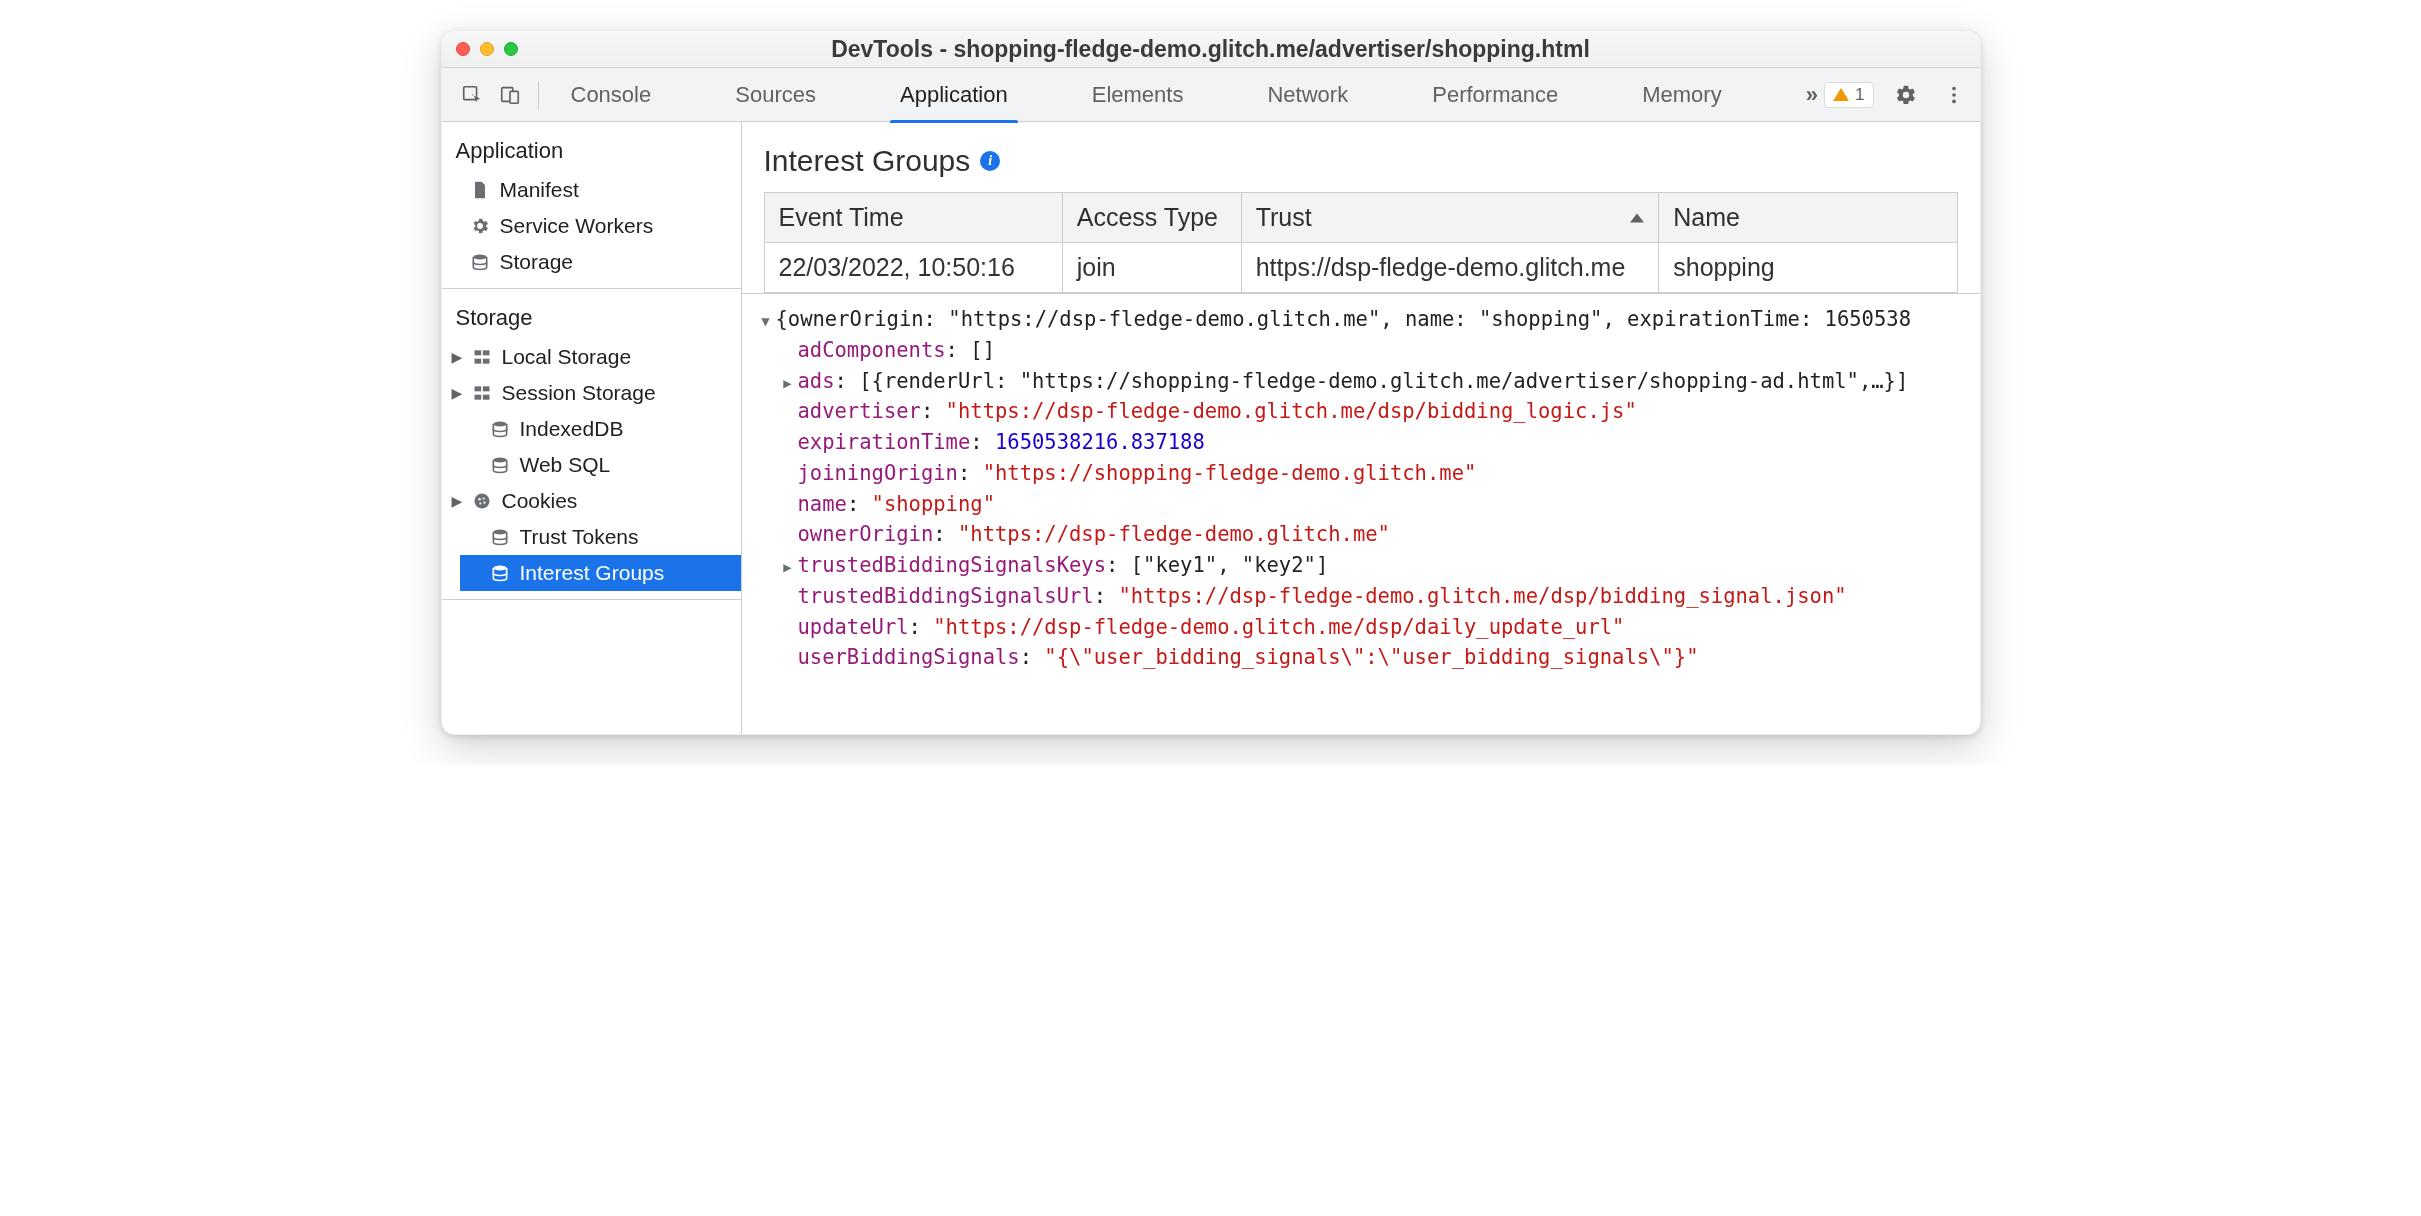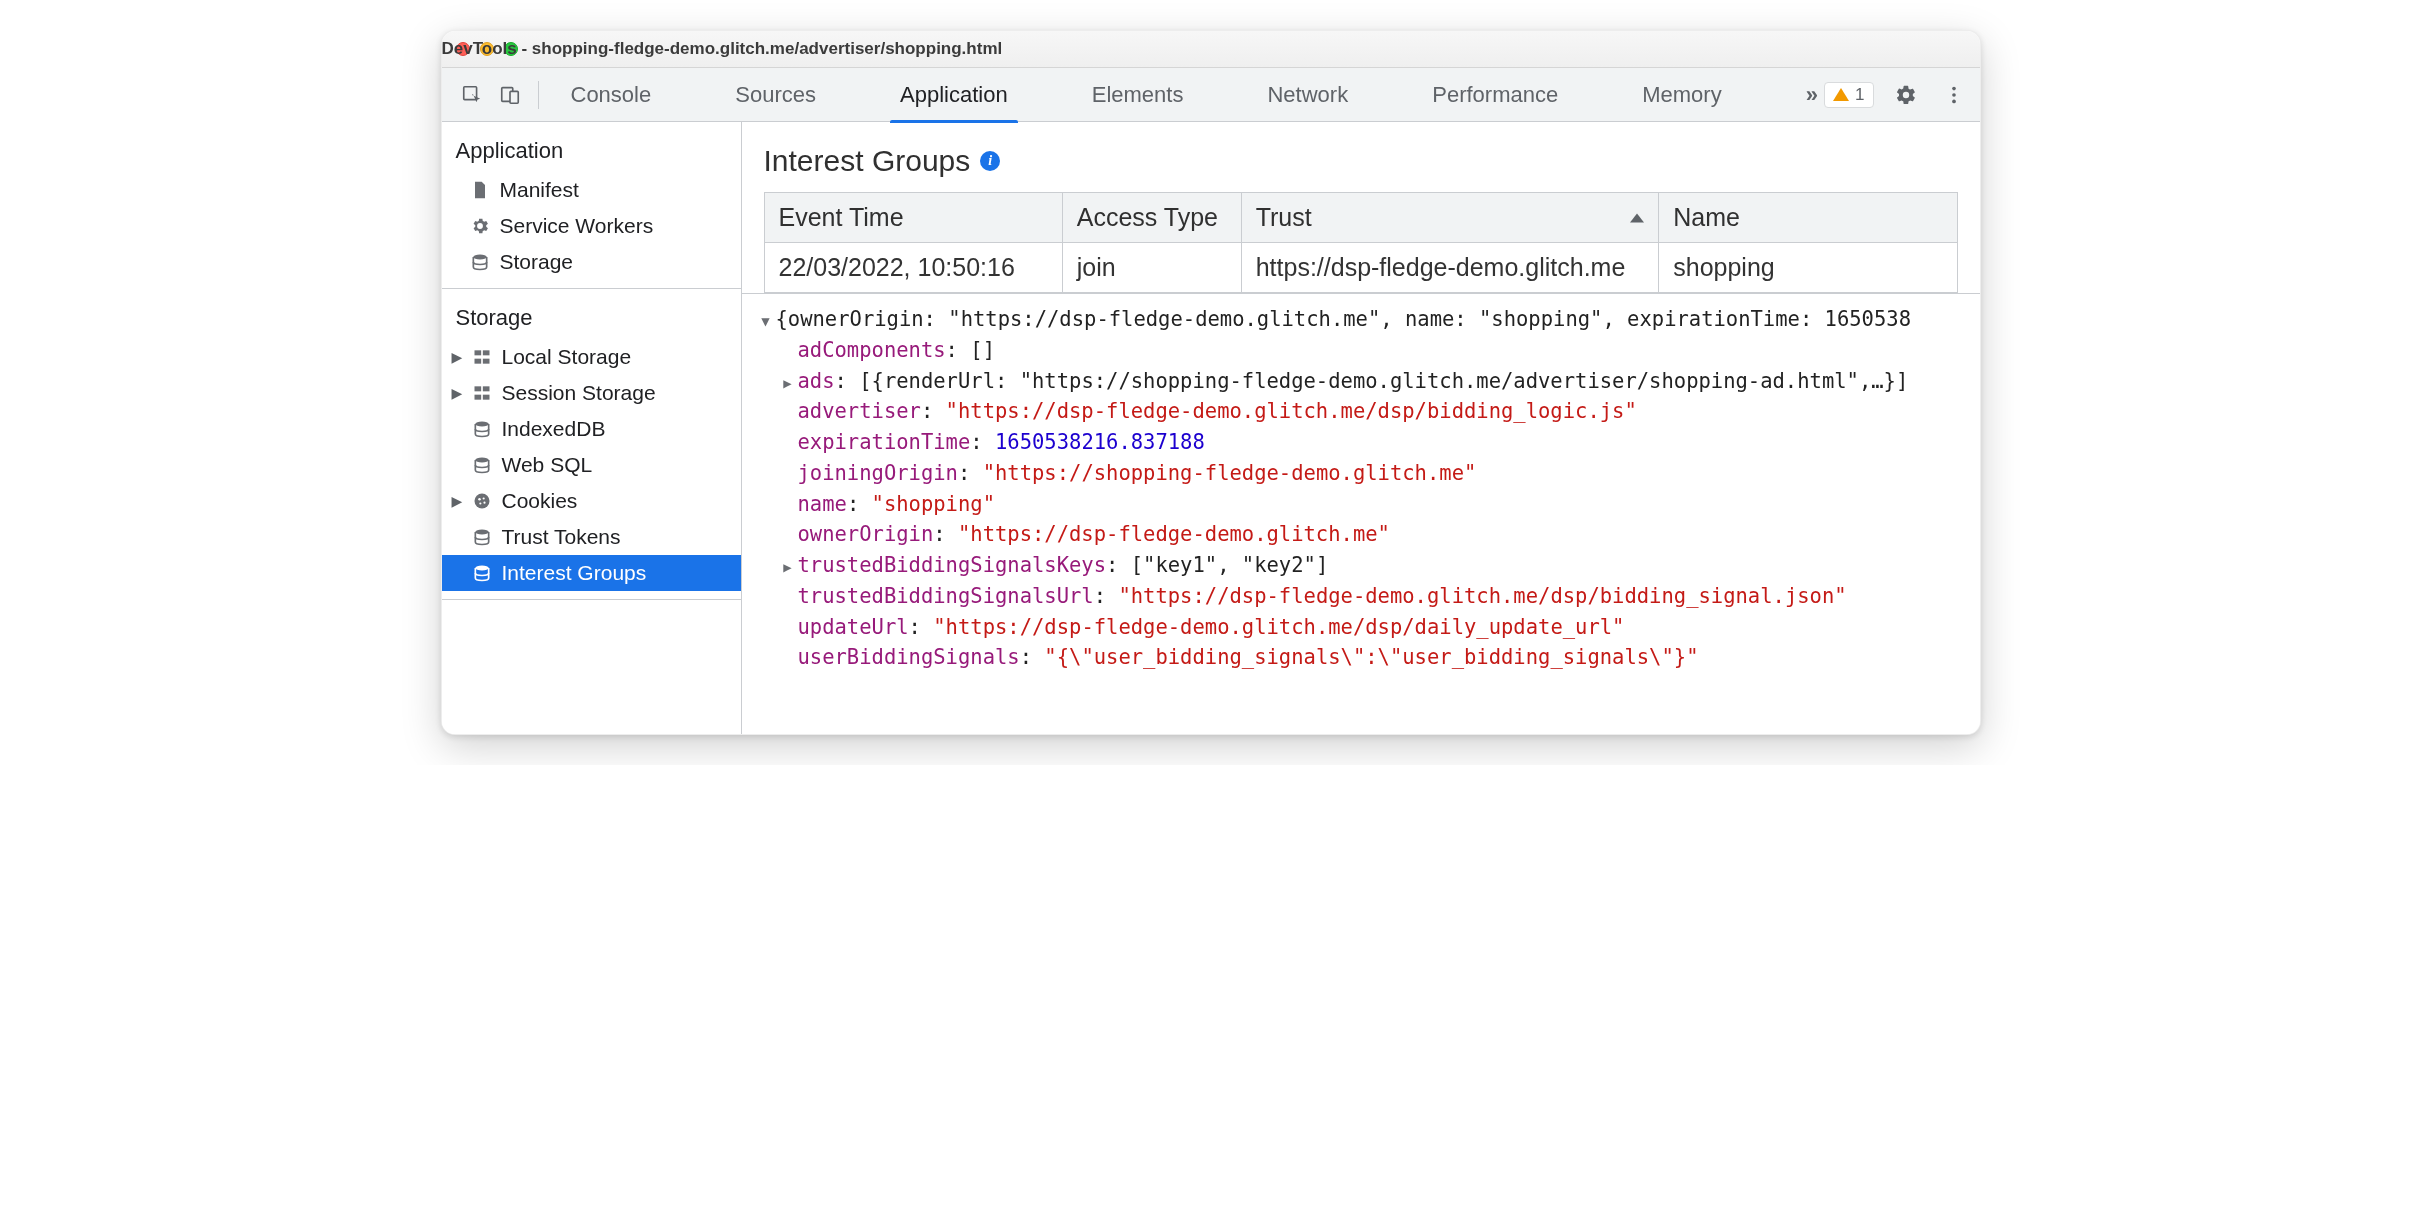--- a/index.html
+++ b/index.html
@@ -54,21 +54,22 @@
   }
   .traffic .dot {
     width: 14px; height: 14px; border-radius: 50%;
   }
   .dot.red { background:#ff5f57; border:1px solid #e0443e; }
   .dot.yellow { background:#ffbd2e; border:1px solid #dea123; }
   .dot.green { background:#28c840; border:1px solid #1aad2b; }
   .title {
     position: absolute;
     left: 0; right: 0;
-    font-size: 17px;
+    text-align: center;
+    font-size: 23px;
     font-weight: 600;
     color: #3b3b3b;
     pointer-events: none;
   }
 
   
   .toolbar {
     position: relative;
     display: flex;
     align-items: center;
@@ -165,21 +166,21 @@
     gap: 10px;
     padding: 6px 12px 6px 28px;
     font-size: 21px;
     color: #202124;
     white-space: nowrap;
   }
   .side-item .caret {
     width: 10px; text-align:center; color:#5f6368; font-size:14px;
     margin-left:-18px; margin-right:0px;
   }
-  .side-item.indent { padding-left: 30px; }
+  .side-item.indent { padding-left: 30px; margin-left: 18px; }
   .side-item.selected {
     background: var(--sel-bg);
     color: var(--sel-fg);
   }
   .side-item.selected svg { color: #fff; }
   .side-item svg { color: #6b6e73; flex-shrink:0; }
 
   
   .content-header {
     display:flex; align-items:center; gap:10px;

